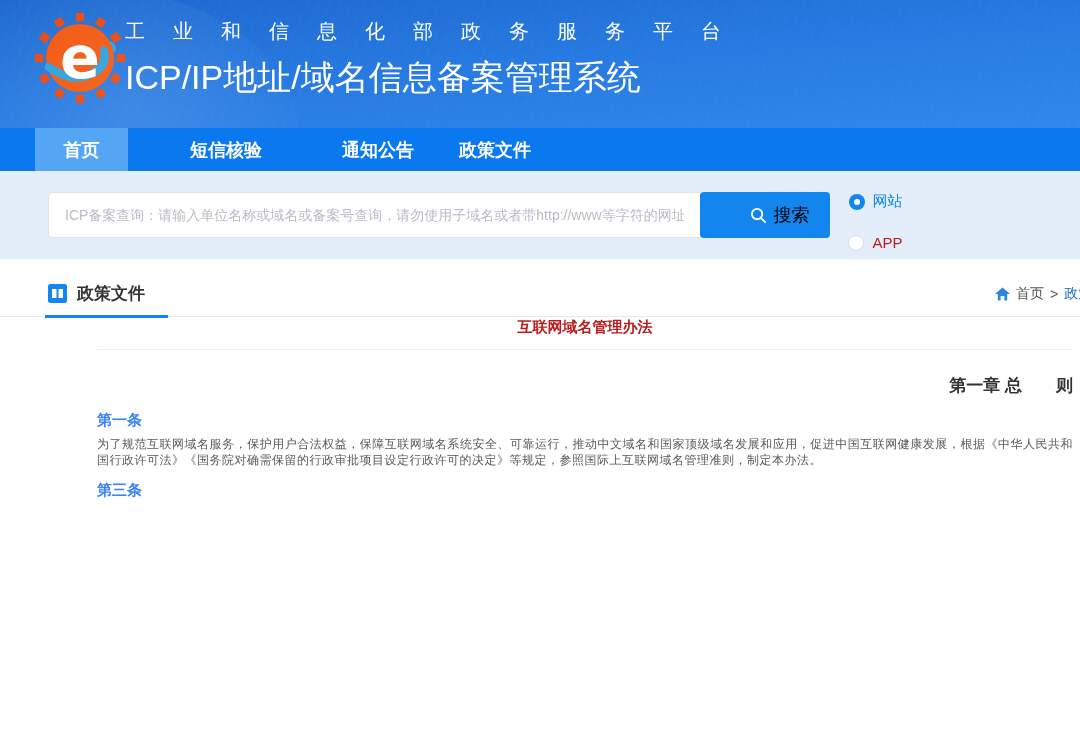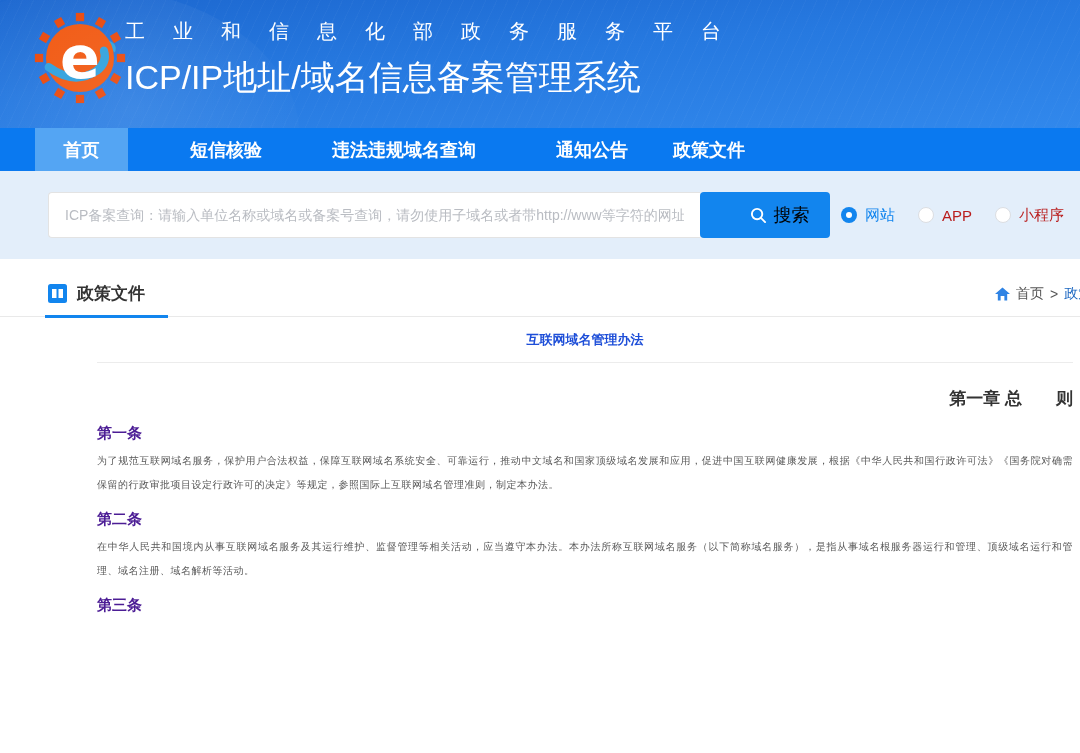--- a/index.html
+++ b/index.html
@@ -30,45 +30,45 @@
   .nav-item.n6{margin-left:45px;}
 
   
   .band{position:relative;height:88px;background:#e3eefa;}
   .search-input{position:absolute;left:48px;top:21px;width:652px;height:46px;box-sizing:border-box;
     border:1px solid #e3e3e3;border-right:none;border-radius:4px 0 0 4px;padding:0 16px;
     font-size:14px;color:#666;outline:none;font-family:inherit;}
   .search-input::placeholder{color:#b9bcc2;}
   .search-btn{position:absolute;left:700px;top:21px;width:130px;height:46px;border:none;border-radius:4px;
     background:#1285ee;color:#000000;font-size:18px;cursor:pointer;display:flex;align-items:center;justify-content:center;gap:7px;font-family:inherit;padding-left:35px;}
-  .radio-group{position:absolute;left:841px;top:21px;height:46px;display:flex;align-items:center;gap:23px;white-space:nowrap;}
+  .radio-group{position:absolute;left:841px;top:21px;height:46px;display:flex;align-items:center;gap:23px;white-space:nowrap;flex-direction:column;}
   .radio-opt{display:flex;align-items:center;gap:8px;font-size:15px;color:#b91c1c;cursor:pointer;}
   .radio-opt.sel{color:#1285ee;}
   .rdot{width:16px;height:16px;border-radius:50%;box-sizing:border-box;position:relative;flex:0 0 auto;}
   .rdot.on{background:#1285ee;}
   .rdot.on::after{content:"";position:absolute;left:5px;top:5px;width:6px;height:6px;border-radius:50%;background:#fff;}
   .rdot.off{background:#fff;border:1px solid #dcdee2;}
 
   
   .section-head{position:relative;height:57px;border-bottom:1px solid #e9e9e9;background:#fff;}
   .section-title{position:absolute;left:48px;bottom:11px;display:flex;align-items:center;gap:10px;
     font-size:17px;font-weight:bold;color:#333;}
   .section-bar{position:absolute;left:45px;bottom:-2px;width:123px;height:3px;background:#1285ee;}
   .breadcrumb{position:absolute;left:995px;bottom:13px;display:flex;align-items:center;gap:6px;
     font-size:14px;color:#555;white-space:nowrap;}
   .crumb-cur{color:#1a66c0;}
   .crumb-home{cursor:pointer;}
 
   
   .doc{margin-left:97px;width:976px;}
-  .doc-title{margin:13px 0 0;text-align:center;font-size:13px;font-weight:bold;color:#1d4ed8;line-height:20px;}
+  .doc-title{margin:0 0 0;text-align:center;font-size:15px;font-weight:bold;color:#b91c1c;line-height:20px;}
   .doc-divider{margin-top:12px;border-bottom:1px solid #ececec;}
   .doc-chapter{margin:24px 0 0;font-size:17px;font-weight:bold;color:#333;line-height:24px;text-align:right;}
-  .article h3{margin:12px 0 0;font-size:15px;font-weight:bold;color:#4c1d95;line-height:20px;}
-  .article p{margin:6px 0 0;font-size:10px;color:#595959;line-height:24px;letter-spacing:.5px;text-align:justify;}
+  .article h3{margin:12px 0 0;font-size:15px;font-weight:bold;color:#3b82f6;line-height:20px;}
+  .article p{margin:6px 0 0;font-size:12px;color:#595959;line-height:16px;letter-spacing:.5px;text-align:justify;}
 </style>
 </head>
 <body>
 
 <div class="page">
 
   <div class="hdr">
     <div class="logo">
       <svg width="92" height="92" viewBox="0 0 100 100">
         <g fill="#e8470b">
@@ -93,21 +93,20 @@
     </div>
     <div class="hdr-titles">
       <div class="hdr-platform">工业和信息化部政务服务平台</div>
       <div class="hdr-system">ICP/IP地址/域名信息备案管理系统</div>
     </div>
   </div>
 
   <div class="nav">
     <div class="nav-item active">首页</div>
     <div class="nav-item n2">短信核验</div>
-    <div class="nav-item n3">违法违规域名查询</div>
     <div class="nav-item n5">通知公告</div>
     <div class="nav-item n6">政策文件</div>
   </div>
 
   <div class="band">
     <input class="search-input" type="text" placeholder="ICP备案查询：请输入单位名称或域名或备案号查询，请勿使用子域名或者带http://www等字符的网址查询" style="">
     <button class="search-btn">
       <span style="display:flex;">
         <svg width="17" height="17" viewBox="0 0 18 18">
           <circle cx="7.5" cy="7.5" r="5.5" fill="none" stroke="#ffffff" stroke-width="2"></circle>
@@ -160,22 +159,18 @@
   <div class="doc">
     <div class="doc-title">互联网域名管理办法</div>
     <div class="doc-divider"></div>
     <div class="doc-chapter">第一章 总　　则</div>
 
     <div class="article">
       <h3>第一条</h3>
       <p>为了规范互联网域名服务，保护用户合法权益，保障互联网域名系统安全、可靠运行，推动中文域名和国家顶级域名发展和应用，促进中国互联网健康发展，根据《中华人民共和国行政许可法》《国务院对确需保留的行政审批项目设定行政许可的决定》等规定，参照国际上互联网域名管理准则，制定本办法。</p>
     </div>
     <div class="article">
-      <h3>第二条</h3>
-      <p>在中华人民共和国境内从事互联网域名服务及其运行维护、监督管理等相关活动，应当遵守本办法。本办法所称互联网域名服务（以下简称域名服务），是指从事域名根服务器运行和管理、顶级域名运行和管理、域名注册、域名解析等活动。</p>
-    </div>
-    <div class="article">
       <h3>第三条</h3>
     </div>
 
   </div>
 
 </div>
 
 </body></html>

